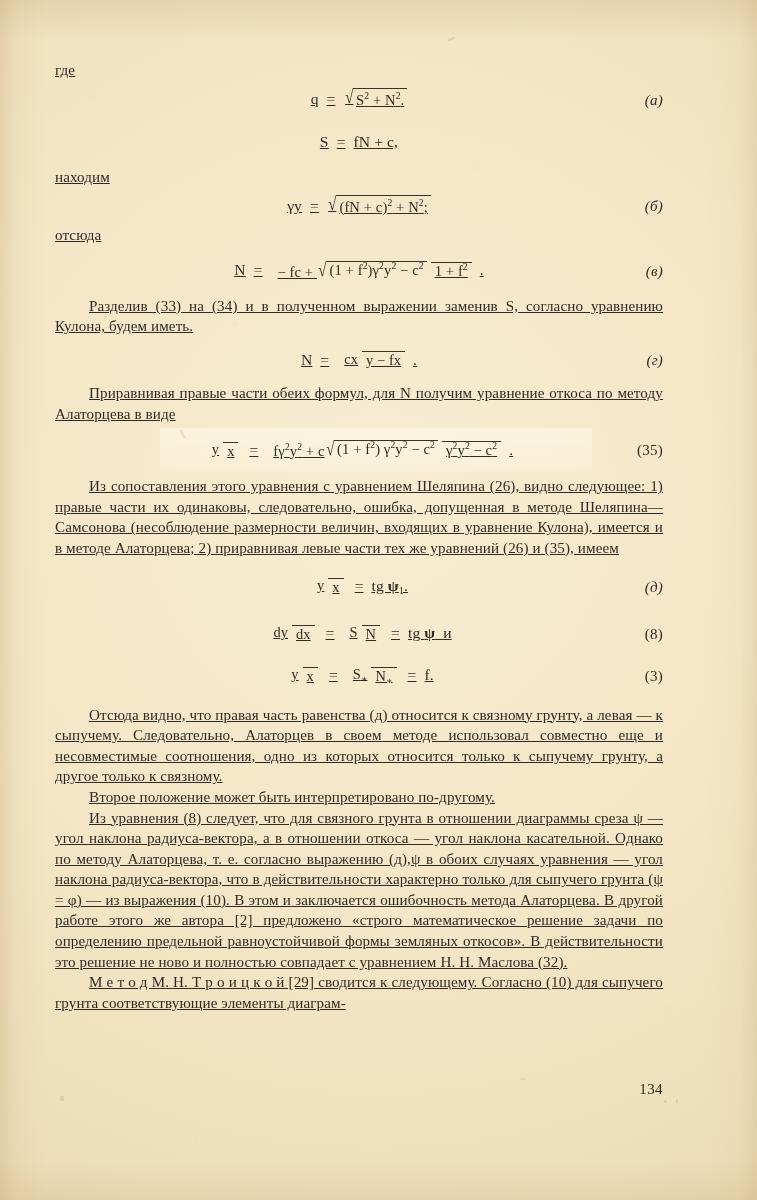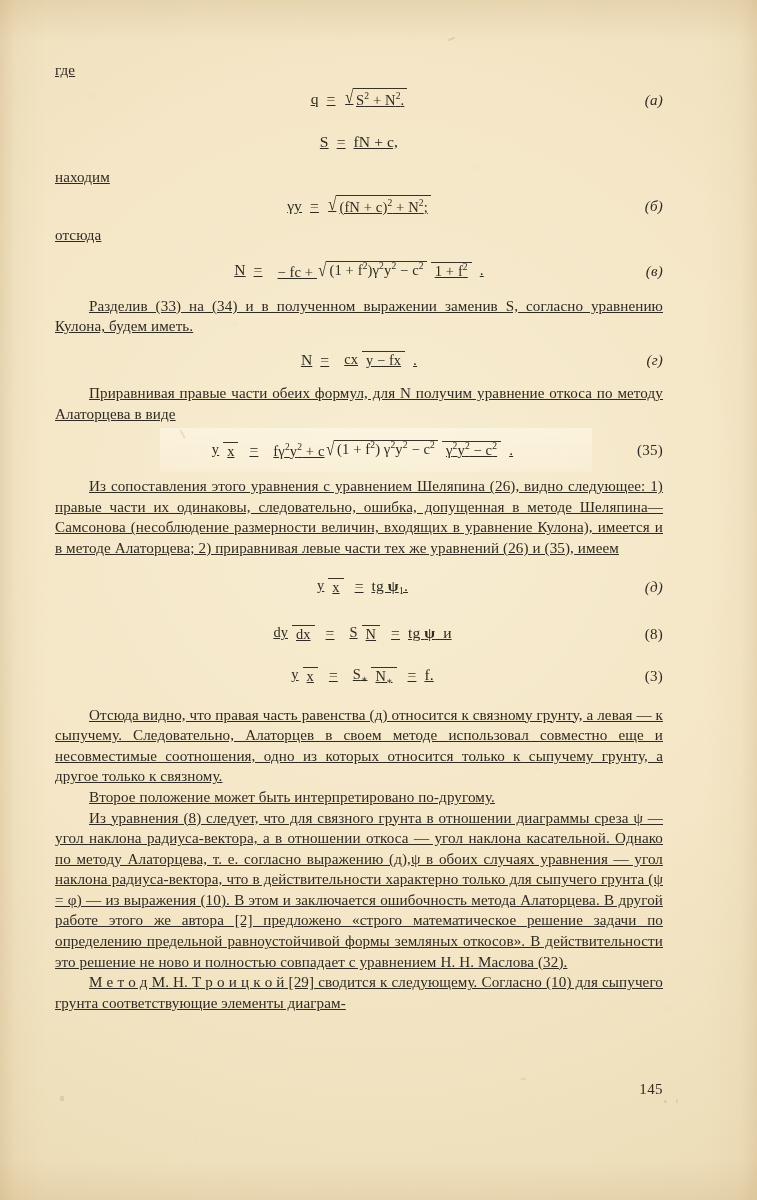--- a/index.html
+++ b/index.html
@@ -331,13 +331,13 @@
   <div class="gap-m"></div>
 
   <p class="para">Отсюда видно, что правая часть равенства (д) относится к связному грунту, а левая — к сыпучему. Следовательно, Алаторцев в своем методе использовал совместно еще и несовместимые соотношения, одно из которых относится только к сыпучему грунту, а другое только к связному.</p>
   <p class="para">Второе положение может быть интерпретировано по-другому.</p>
   <p class="para">Из уравнения (8) следует, что для связного грунта в отношении диаграммы среза ψ — угол наклона радиуса-вектора, а в отношении откоса — угол наклона касательной. Однако по методу Алаторцева, т. е. согласно выражению (д),ψ в обоих случаях уравнения — угол наклона радиуса-вектора, что в действительности характерно только для сыпучего грунта (ψ = φ) — из выражения (10). В этом и заключается ошибочность метода Алаторцева. В другой работе этого же автора [2] предложено «строго математическое решение задачи по определению предельной равноустойчивой формы земляных откосов». В действительности это решение не ново и полностью совпадает с уравнением Н. Н. Маслова (32).</p>
 
   <p class="para"><span>М е т о д   М.  Н.   Т р о и ц к о й   [29]</span><span> сводится к следующему. Согласно (10) для сыпучего грунта соответствующие элементы диаграм-</span></p>
 
 </div>
 
-<div id="pageno">145</div>
+<div id="pageno">134</div>
 
 </body></html>

